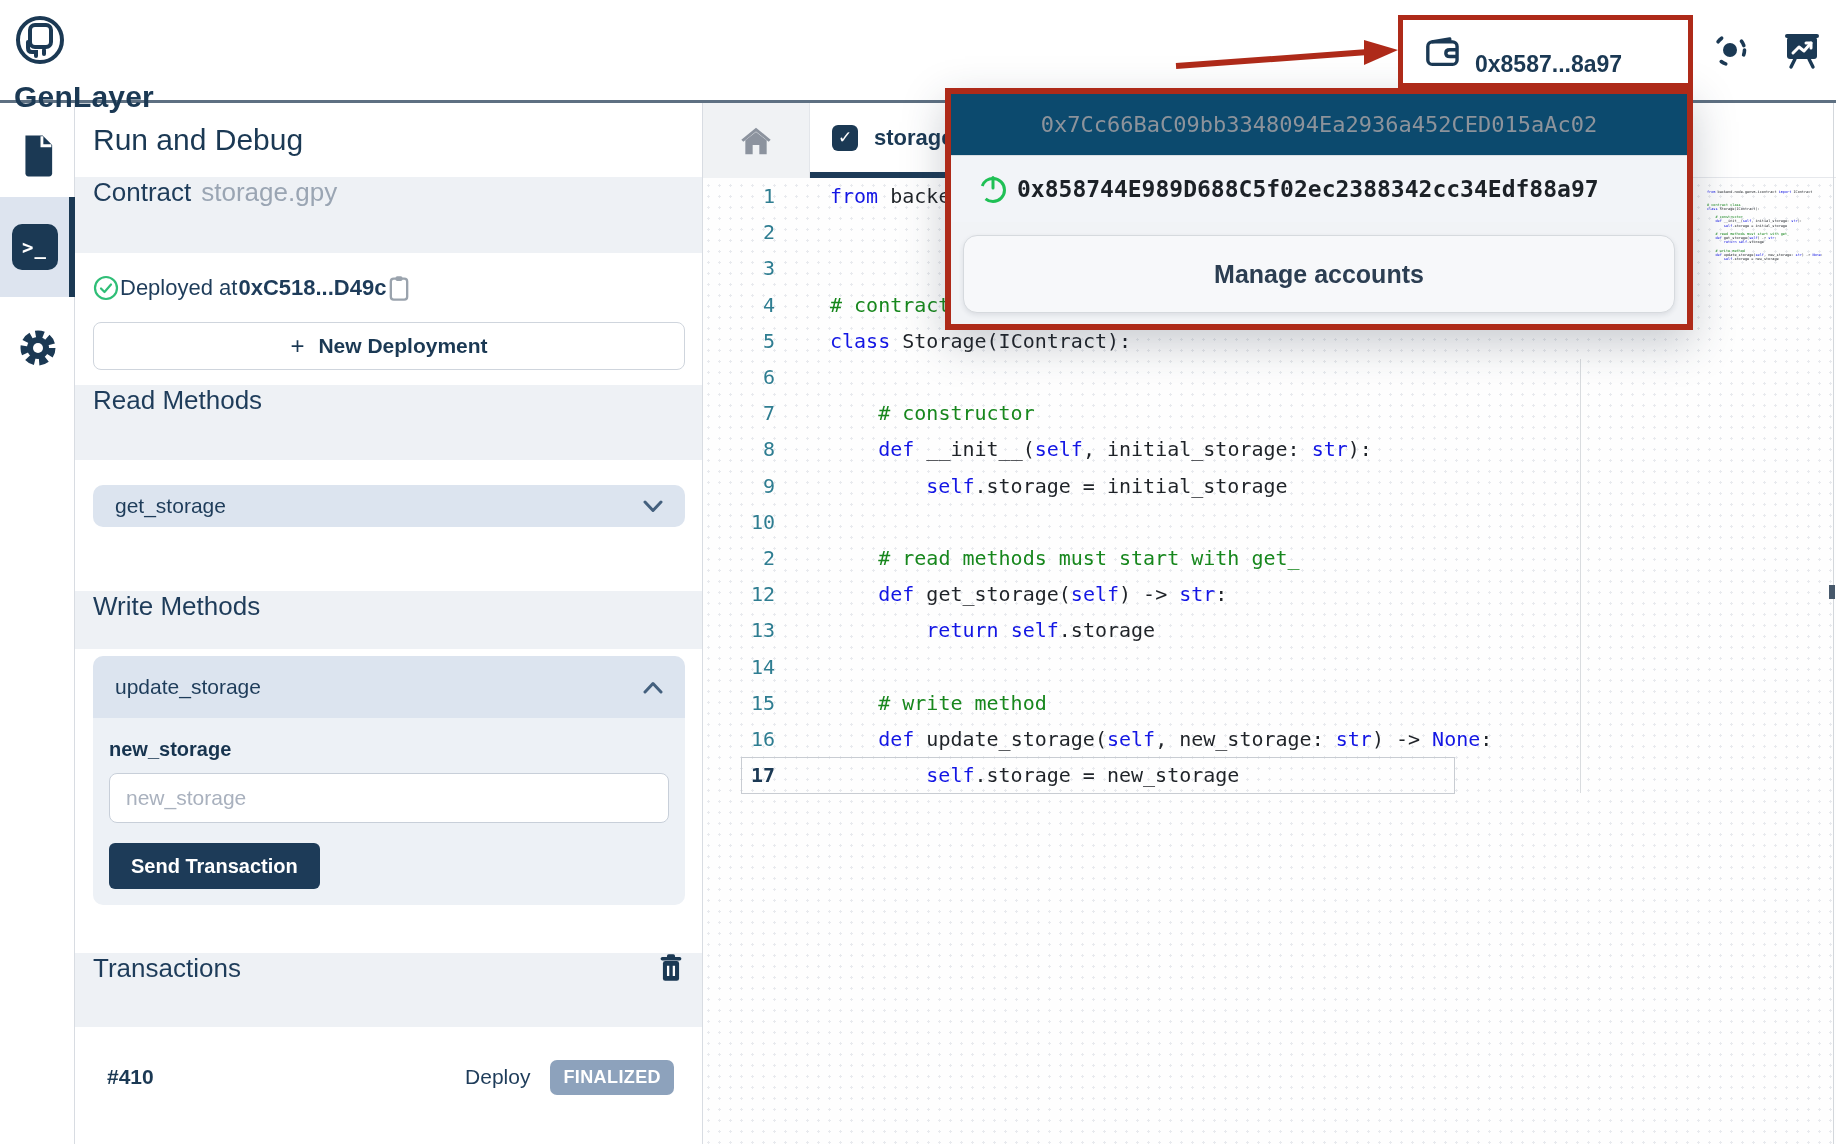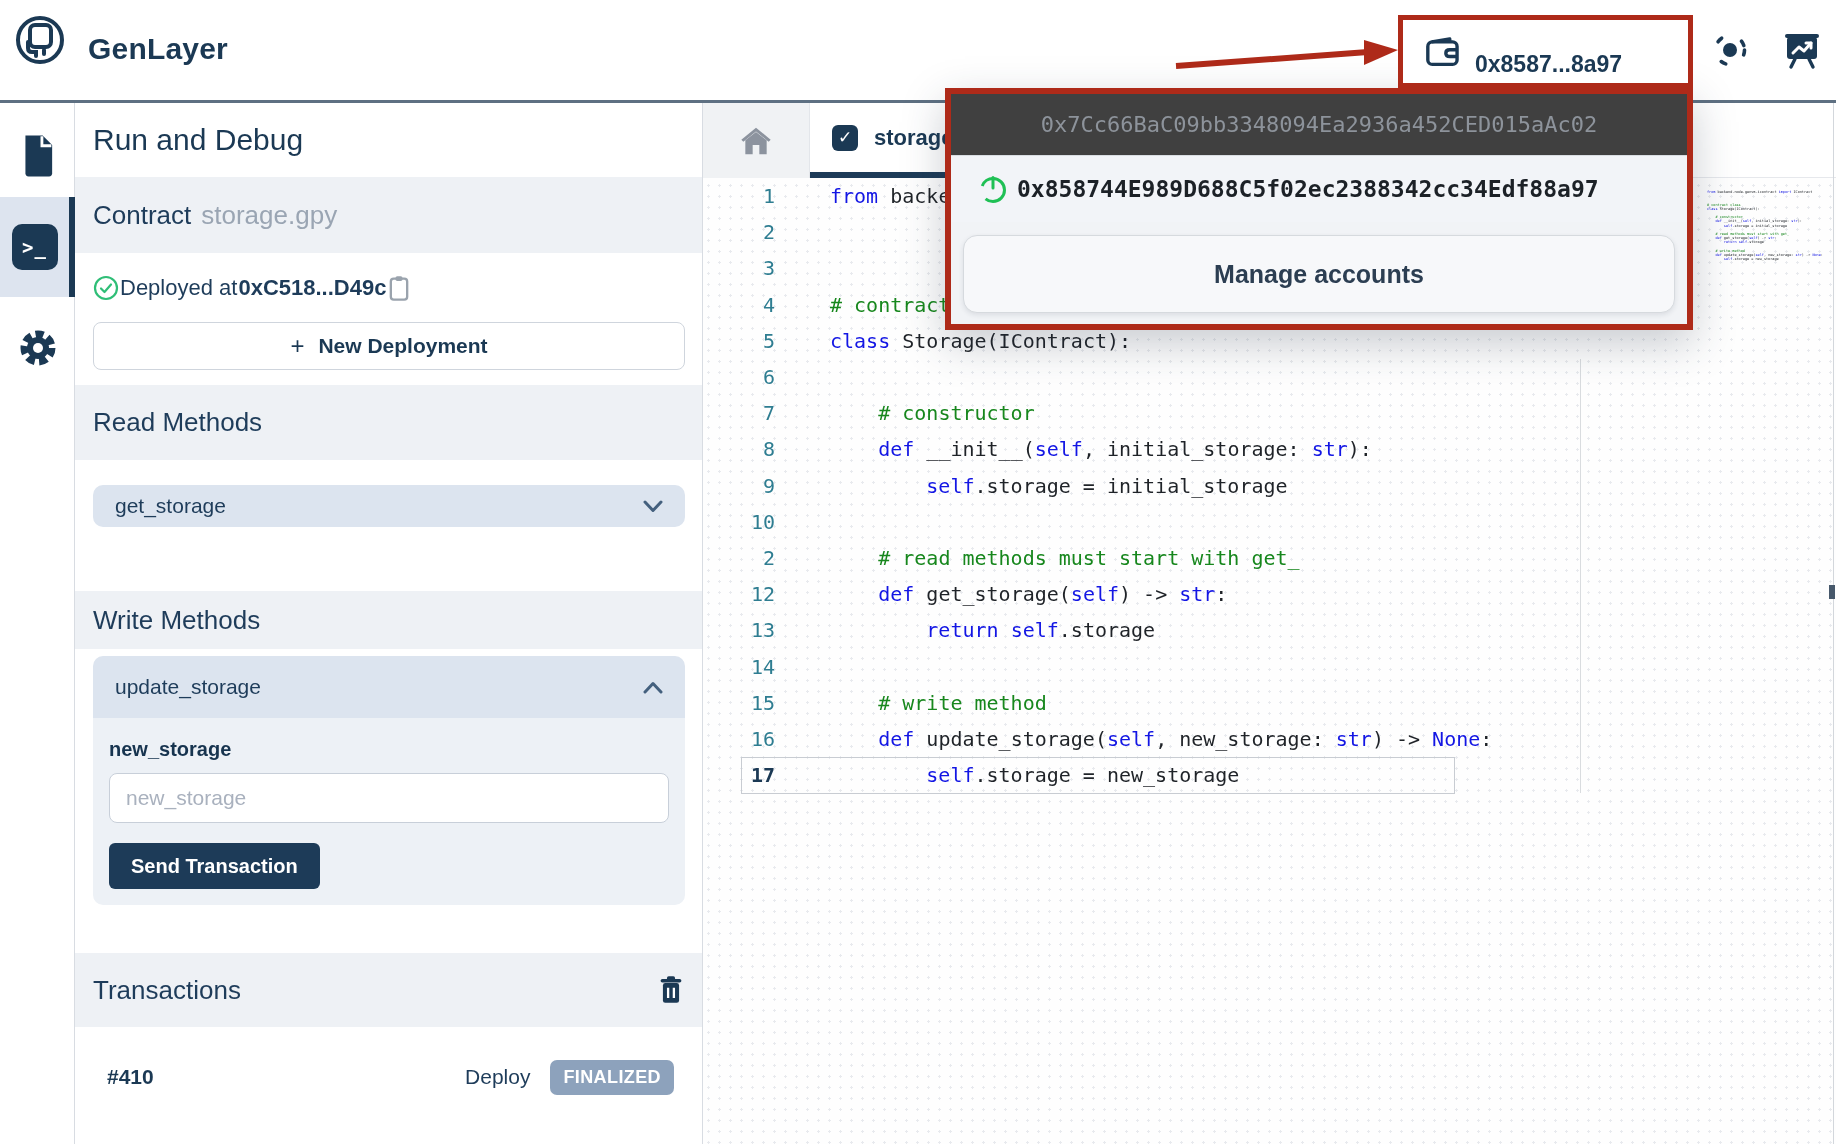--- a/index.html
+++ b/index.html
@@ -3,21 +3,21 @@
 <meta charset="utf-8">
 <style>
   * { margin:0; padding:0; box-sizing:border-box; }
   html,body { width:1836px; height:1144px; overflow:hidden; background:#fff;
               font-family:"Liberation Sans", sans-serif; }
   .page { position:relative; width:1836px; height:1144px; background:#fff; }
 
   
   .header { position:absolute; left:0; top:0; width:1836px; height:103px; background:#fff;
             border-bottom:3px solid #5e7082; z-index:5; }
-  .brand { position:absolute; left:14px; top:14px; display:flex; align-items:flex-end; gap:22px; }
+  .brand { position:absolute; left:14px; top:14px; display:flex; align-items:flex-start; gap:14px;flex-direction:column; }
   .brand-name { font-size:30px; font-weight:bold; color:#1b3954; letter-spacing:.2px; }
   .hdr-icon { position:absolute; top:28px; cursor:pointer; }
 
   
   .wallet-box { position:absolute; left:1398px; top:15px; width:295px; height:73px;
                 border:5px solid #ae2a19; display:flex; align-items:center; padding-left:22px;
                 gap:14px; background:#fff; z-index:11; }
   .wallet-addr { font-size:23px; font-weight:600; color:#1b3954;margin-top:25px; }
 
   
@@ -27,21 +27,21 @@
   .rail-item.active { background:#dde4ef; border-right:6px solid #1b3954; }
   .term-ic { width:46px; height:46px; background:#1b3954; border-radius:10px; color:#fff;
              font-family:"DejaVu Sans Mono",monospace; font-size:19px; font-weight:bold;
              display:flex; align-items:center; justify-content:center; letter-spacing:1px; }
 
   
   .panel { position:absolute; left:75px; top:103px; width:628px; height:1041px; background:#fff;
            border-right:1px solid #d8dce2; z-index:2; }
   .panel-title { position:absolute; top:0; left:0; width:100%; height:74px; display:flex; align-items:center;
                  padding-left:18px; font-size:30px; font-weight:500; color:#1b3954; }
-  .band { position:absolute; left:0; width:100%; background:#eef1f5; display:flex; align-items:center;
+  .band { position:absolute; left:0; width:100%; background:#eef1f5; display:flex; align-items:flex-start;
           padding:0 18px; font-size:26px; color:#1e3c5a; }
   .band-contract { top:74px; height:76px; gap:10px; font-weight:500; }
   .file-dim { color:#9aa5b3; font-weight:400; }
   .band-read { top:282px; height:75px; }
   .band-write { top:460px; height:58px;margin-top:28px; }
   .band-tx { top:850px; height:74px; justify-content:space-between; }
 
   .deployed-row { position:absolute; top:165px; left:18px; height:40px; display:flex; align-items:center;
                   gap:1px; font-size:22px; color:#1e3c5a; }
   .deployed-addr { font-weight:bold; }
@@ -102,21 +102,21 @@
 
   .minimap { position:absolute; left:997px; top:75px; width:133px; padding:4px 0 0 7px;
              font-family:"DejaVu Sans Mono",monospace; font-size:3.5px; line-height:4.15px;
              white-space:pre; cursor:pointer; }
   .scroll-strip { position:absolute; right:0; top:0; width:3px; height:1041px; border-left:1px solid #d3d7dc; }
   .scroll-thumb { position:absolute; right:1px; top:482px; width:6px; height:14px; background:#47586b; }
 
   
   .dropdown-box { position:absolute; left:945px; top:88px; width:748px; height:242px; border:6px solid #ae2a19;
                   z-index:10; box-shadow:0 14px 40px rgba(40,50,70,.25); background:#f1f3f6; }
-  .dd-row1 { height:62px; background:#404040; border-bottom:1px solid #d9dde2; display:flex; align-items:center;
+  .dd-row1 { height:62px; background:#0c4a6e; border-bottom:1px solid #d9dde2; display:flex; align-items:center;
              justify-content:center; font-family:"DejaVu Sans Mono",monospace; font-size:22px; color:#8d939b; cursor:pointer; }
   .dd-row2 { height:66px; background:#f2f4f8; display:flex; align-items:center; gap:8px; padding-left:26px;
              font-family:"DejaVu Sans Mono",monospace; font-size:23px; font-weight:bold; color:#1c2127; cursor:pointer; }
   .dd-btn-wrap { padding:13px 12px; }
   .dd-manage { width:100%; height:78px; background:#f7f8fa; border:1.5px solid #d6dade; border-radius:14px;
                font-size:25px; font-weight:bold; color:#2c3e52; font-family:"Liberation Sans",sans-serif;
                cursor:pointer; box-shadow:0 2px 5px rgba(30,40,60,.10); }
   .anno-arrow { position:absolute; left:1172px; top:36px; z-index:12; pointer-events:none; }
 </style>
 </head>

